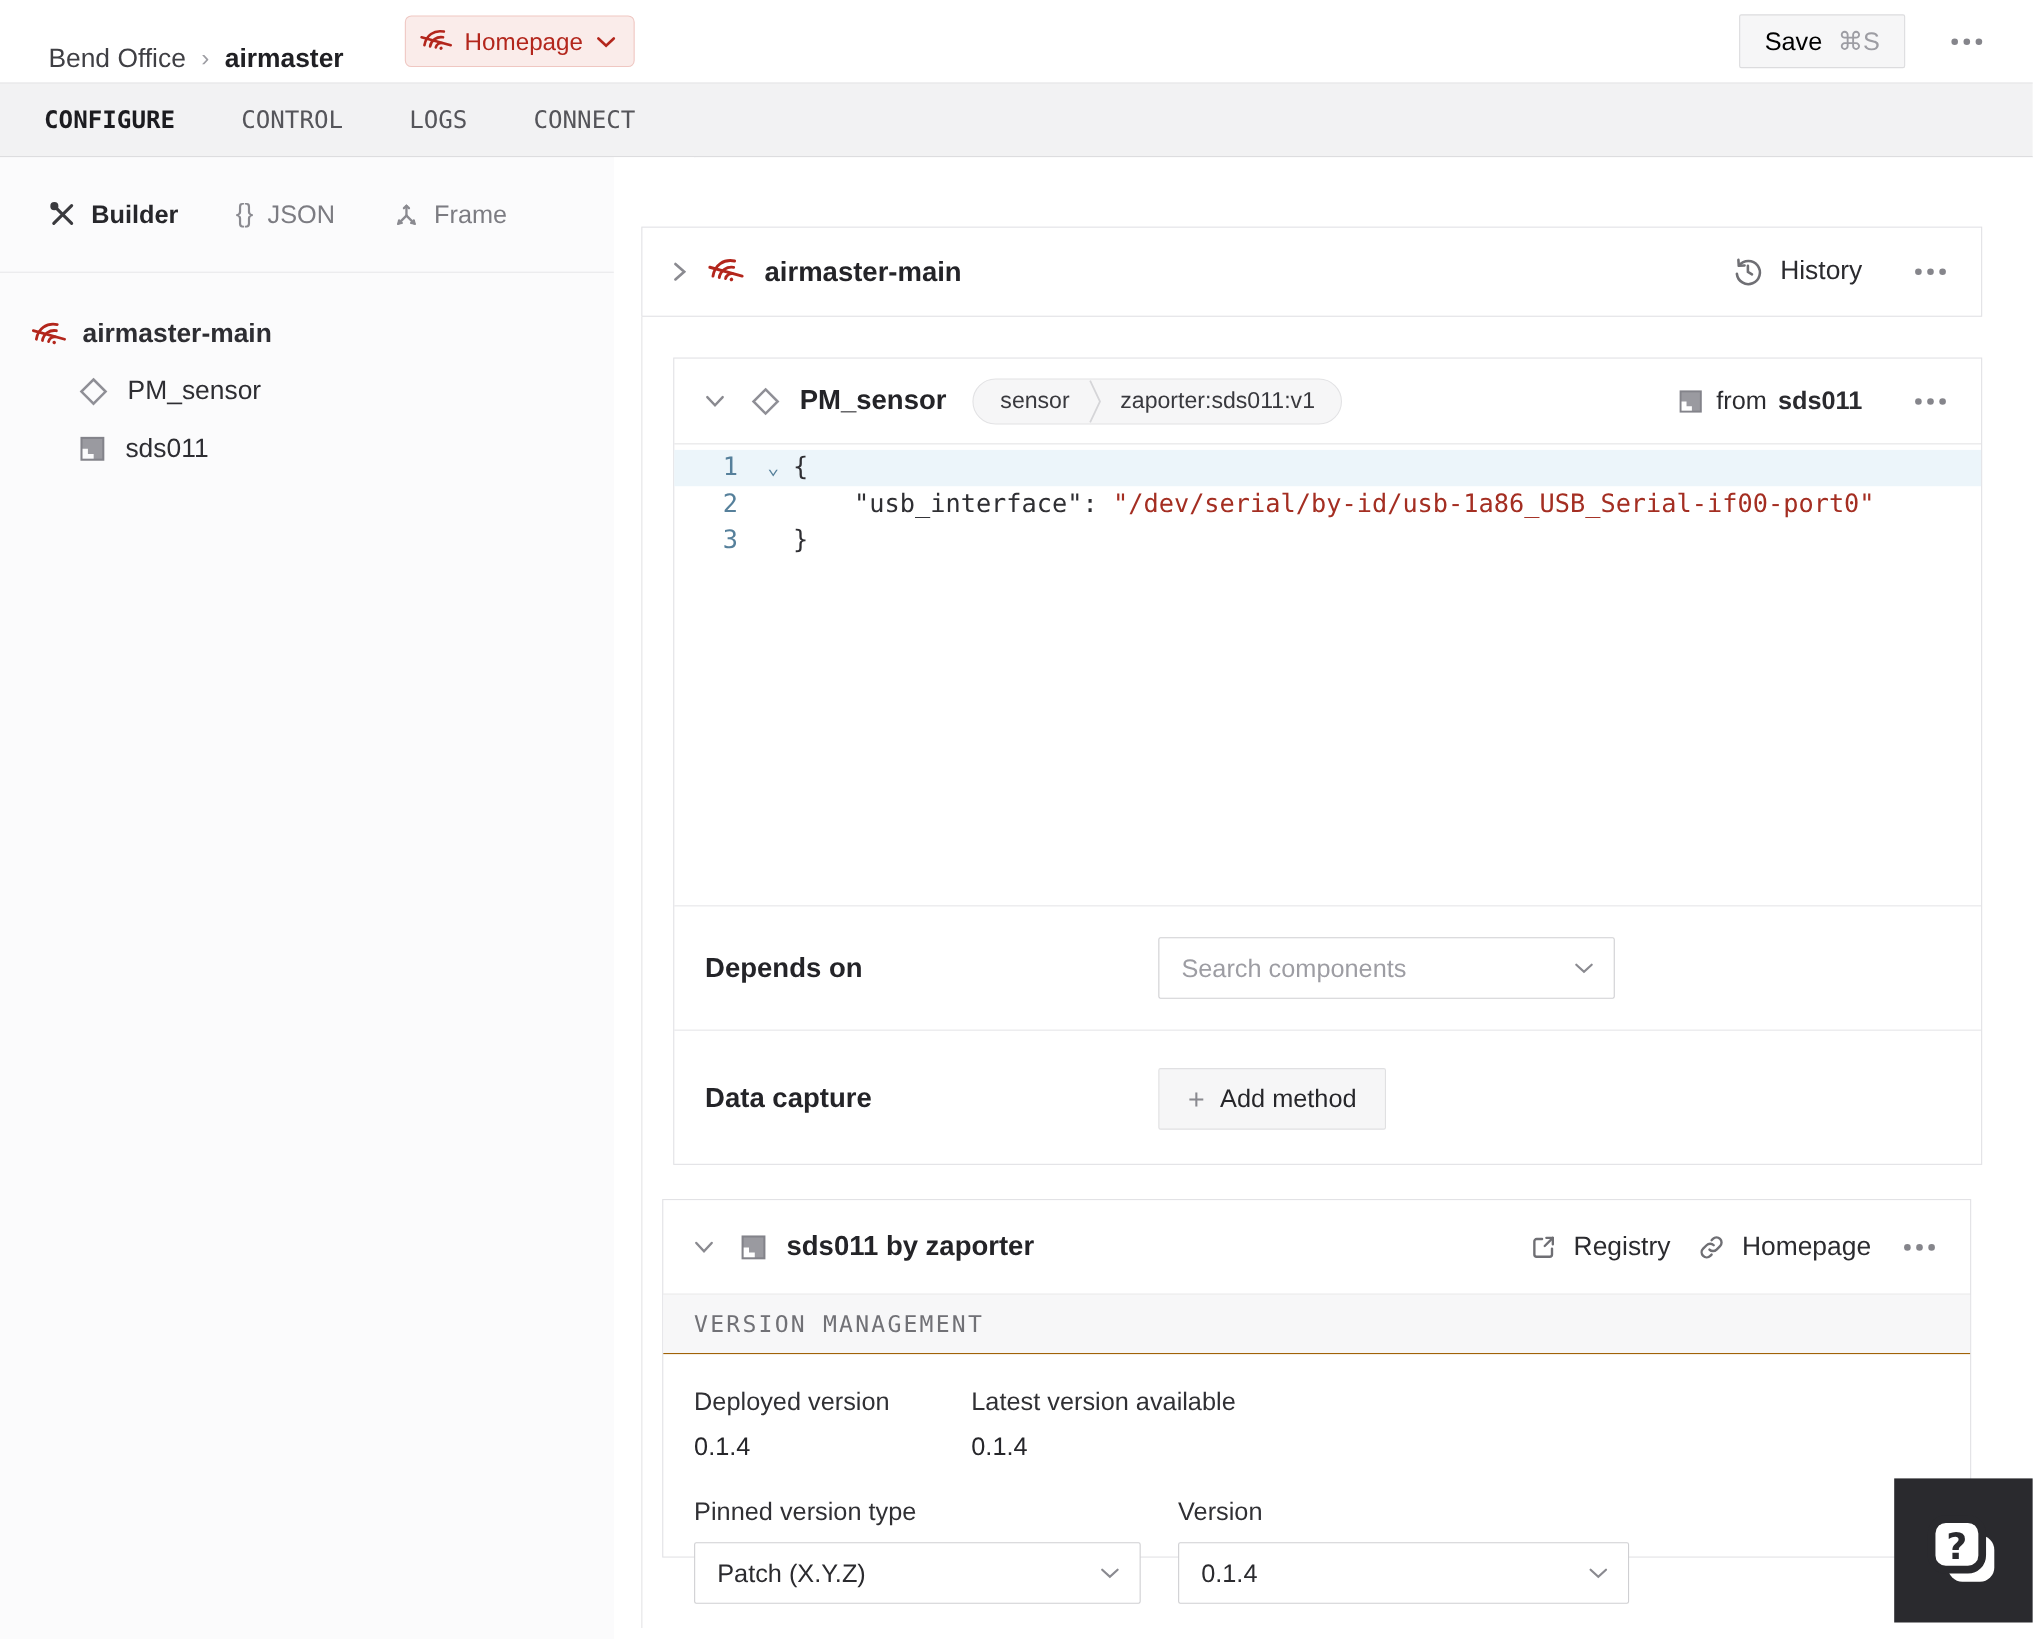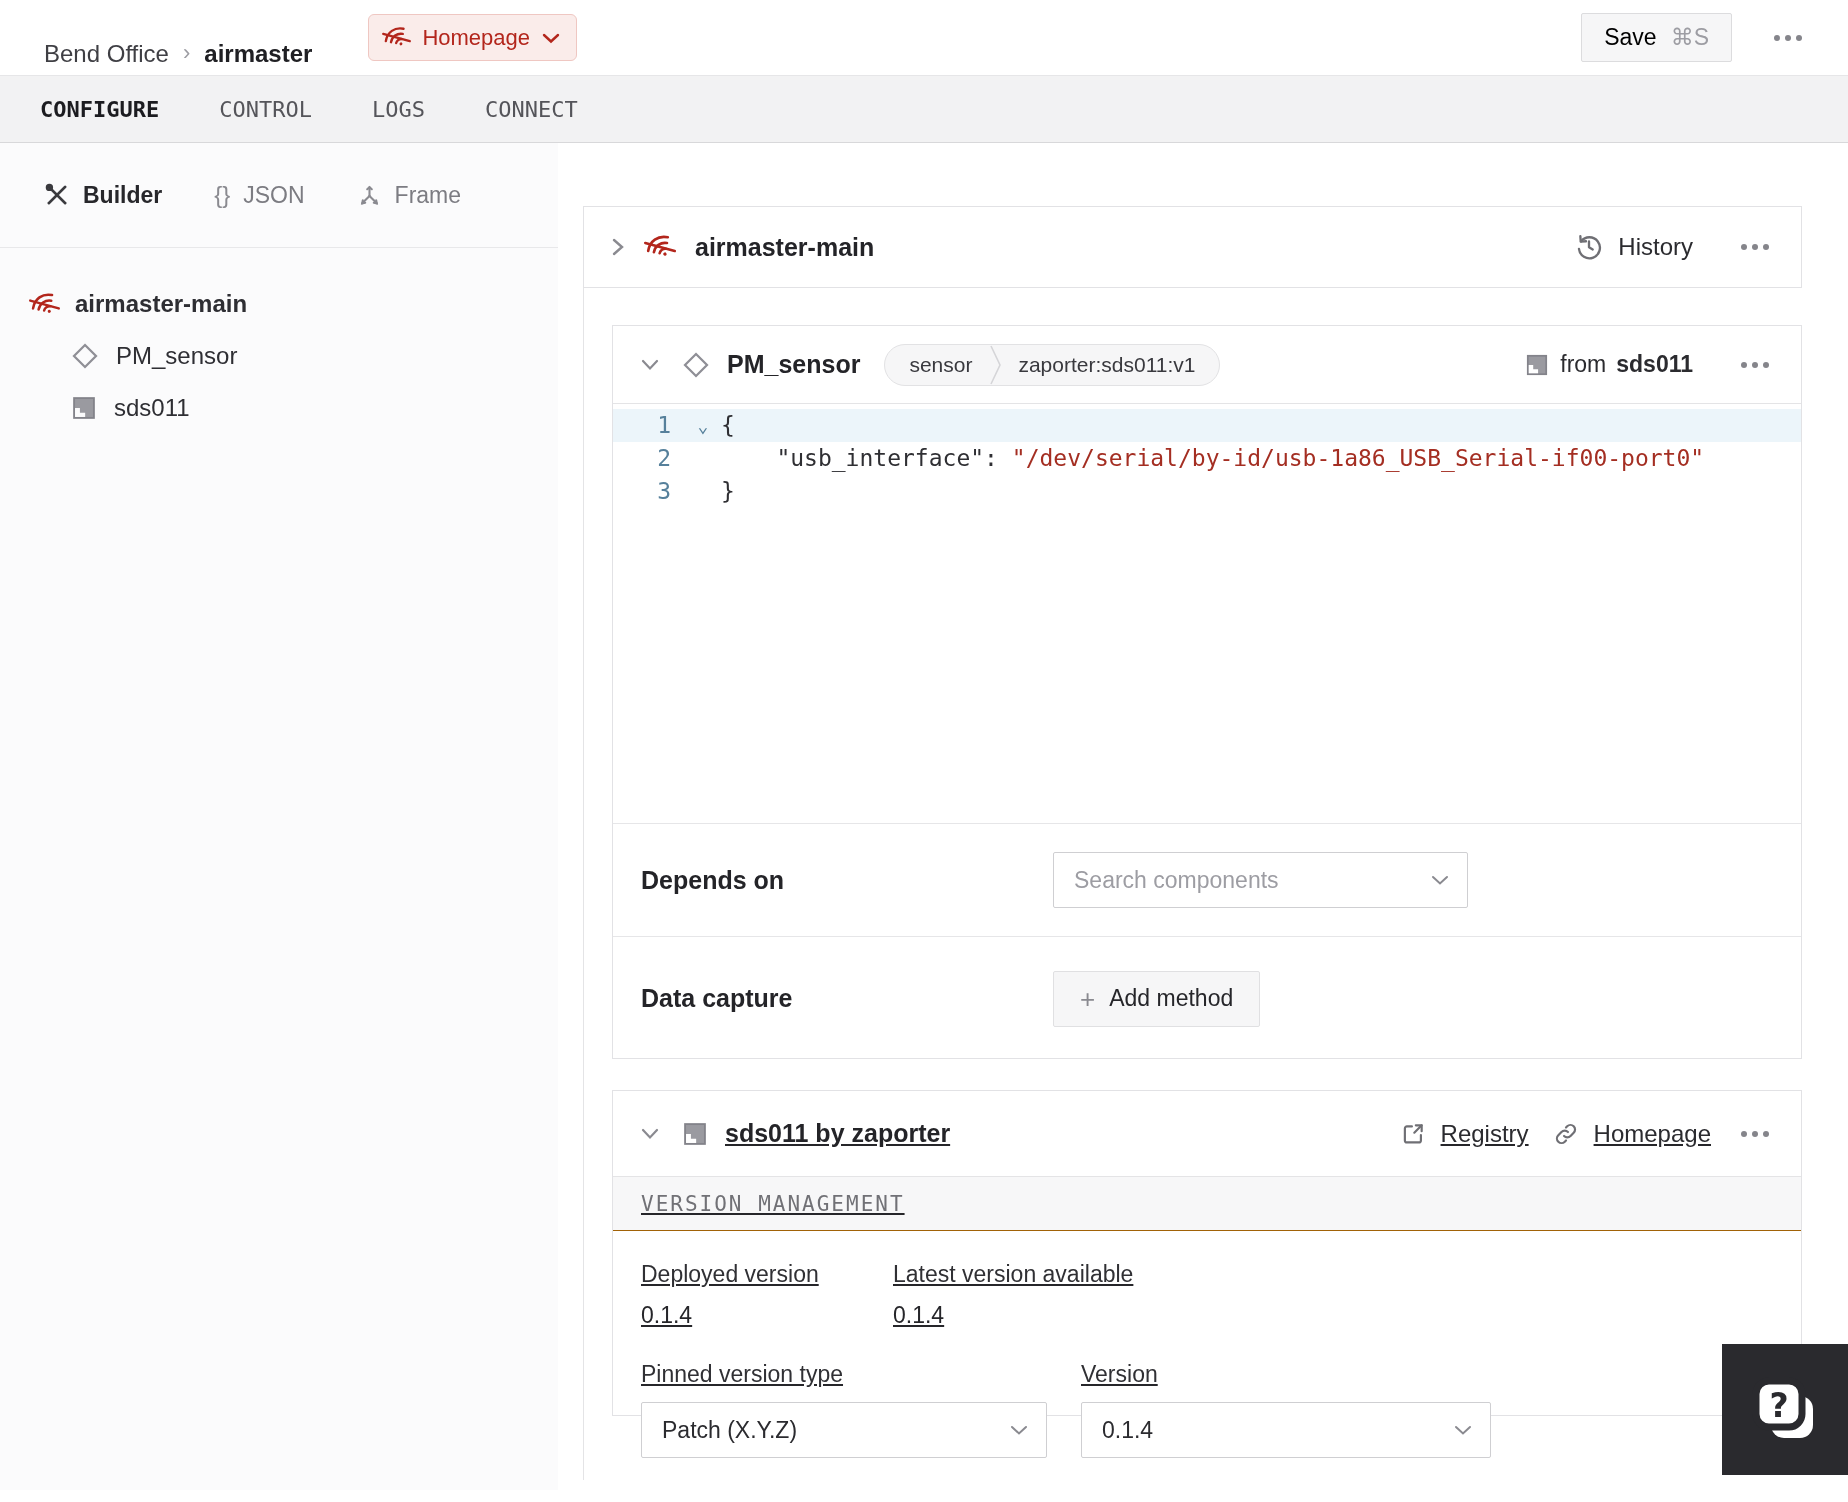--- a/index.html
+++ b/index.html
@@ -68,21 +68,21 @@
   .main{ position:absolute; top:143px; left:558px; width:1290px; bottom:0; background:#fff; }
   .card{ position:absolute; background:#fff; border:1px solid #e2e2e5; }
   .part-card{ left:25px; top:63px; width:1219px; height:82px; display:flex; align-items:center; padding:0 26px; }
   .spine{ position:absolute; left:25px; top:145px; height:1192px; width:1px; background:#e4e4e6; }
   .card-title{ font-size:25px; font-weight:bold; color:#242428; }
   .icon-gap{ margin-left:20px; }
   .hdr-right{ margin-left:auto; display:flex; align-items:center; gap:42px; }
   .hdr-btn{ display:inline-flex; align-items:center; gap:15px; background:none; border:none; font-size:24px; color:#2b2b2f; font-family:"Liberation Sans",sans-serif;}
 
   .pm-card{ left:54px; top:182px; width:1190px; height:734px; }
-  .mod-card{ left:54px; top:947px; width:1190px; height:326px;text-decoration:underline; }
+  .mod-card{ left:44px; top:947px; width:1190px; height:326px; }
   .card-hdr{ display:flex; align-items:center; padding:0 26px; border-bottom:1px solid #e4e4e6; }
   .pm-card .card-hdr{ height:78px; }
   .mod-card .card-hdr{ height:86px; }
 
   .badge-pill{
     margin-left:24px; display:inline-flex; align-items:center; height:42px;
     background:#f6f6f7; border:1px solid #e2e2e4; border-radius:21px;
     font-size:21px; color:#39393e;
   }
   .badge-pill .seg1{ padding:0 18px 0 24px; }

